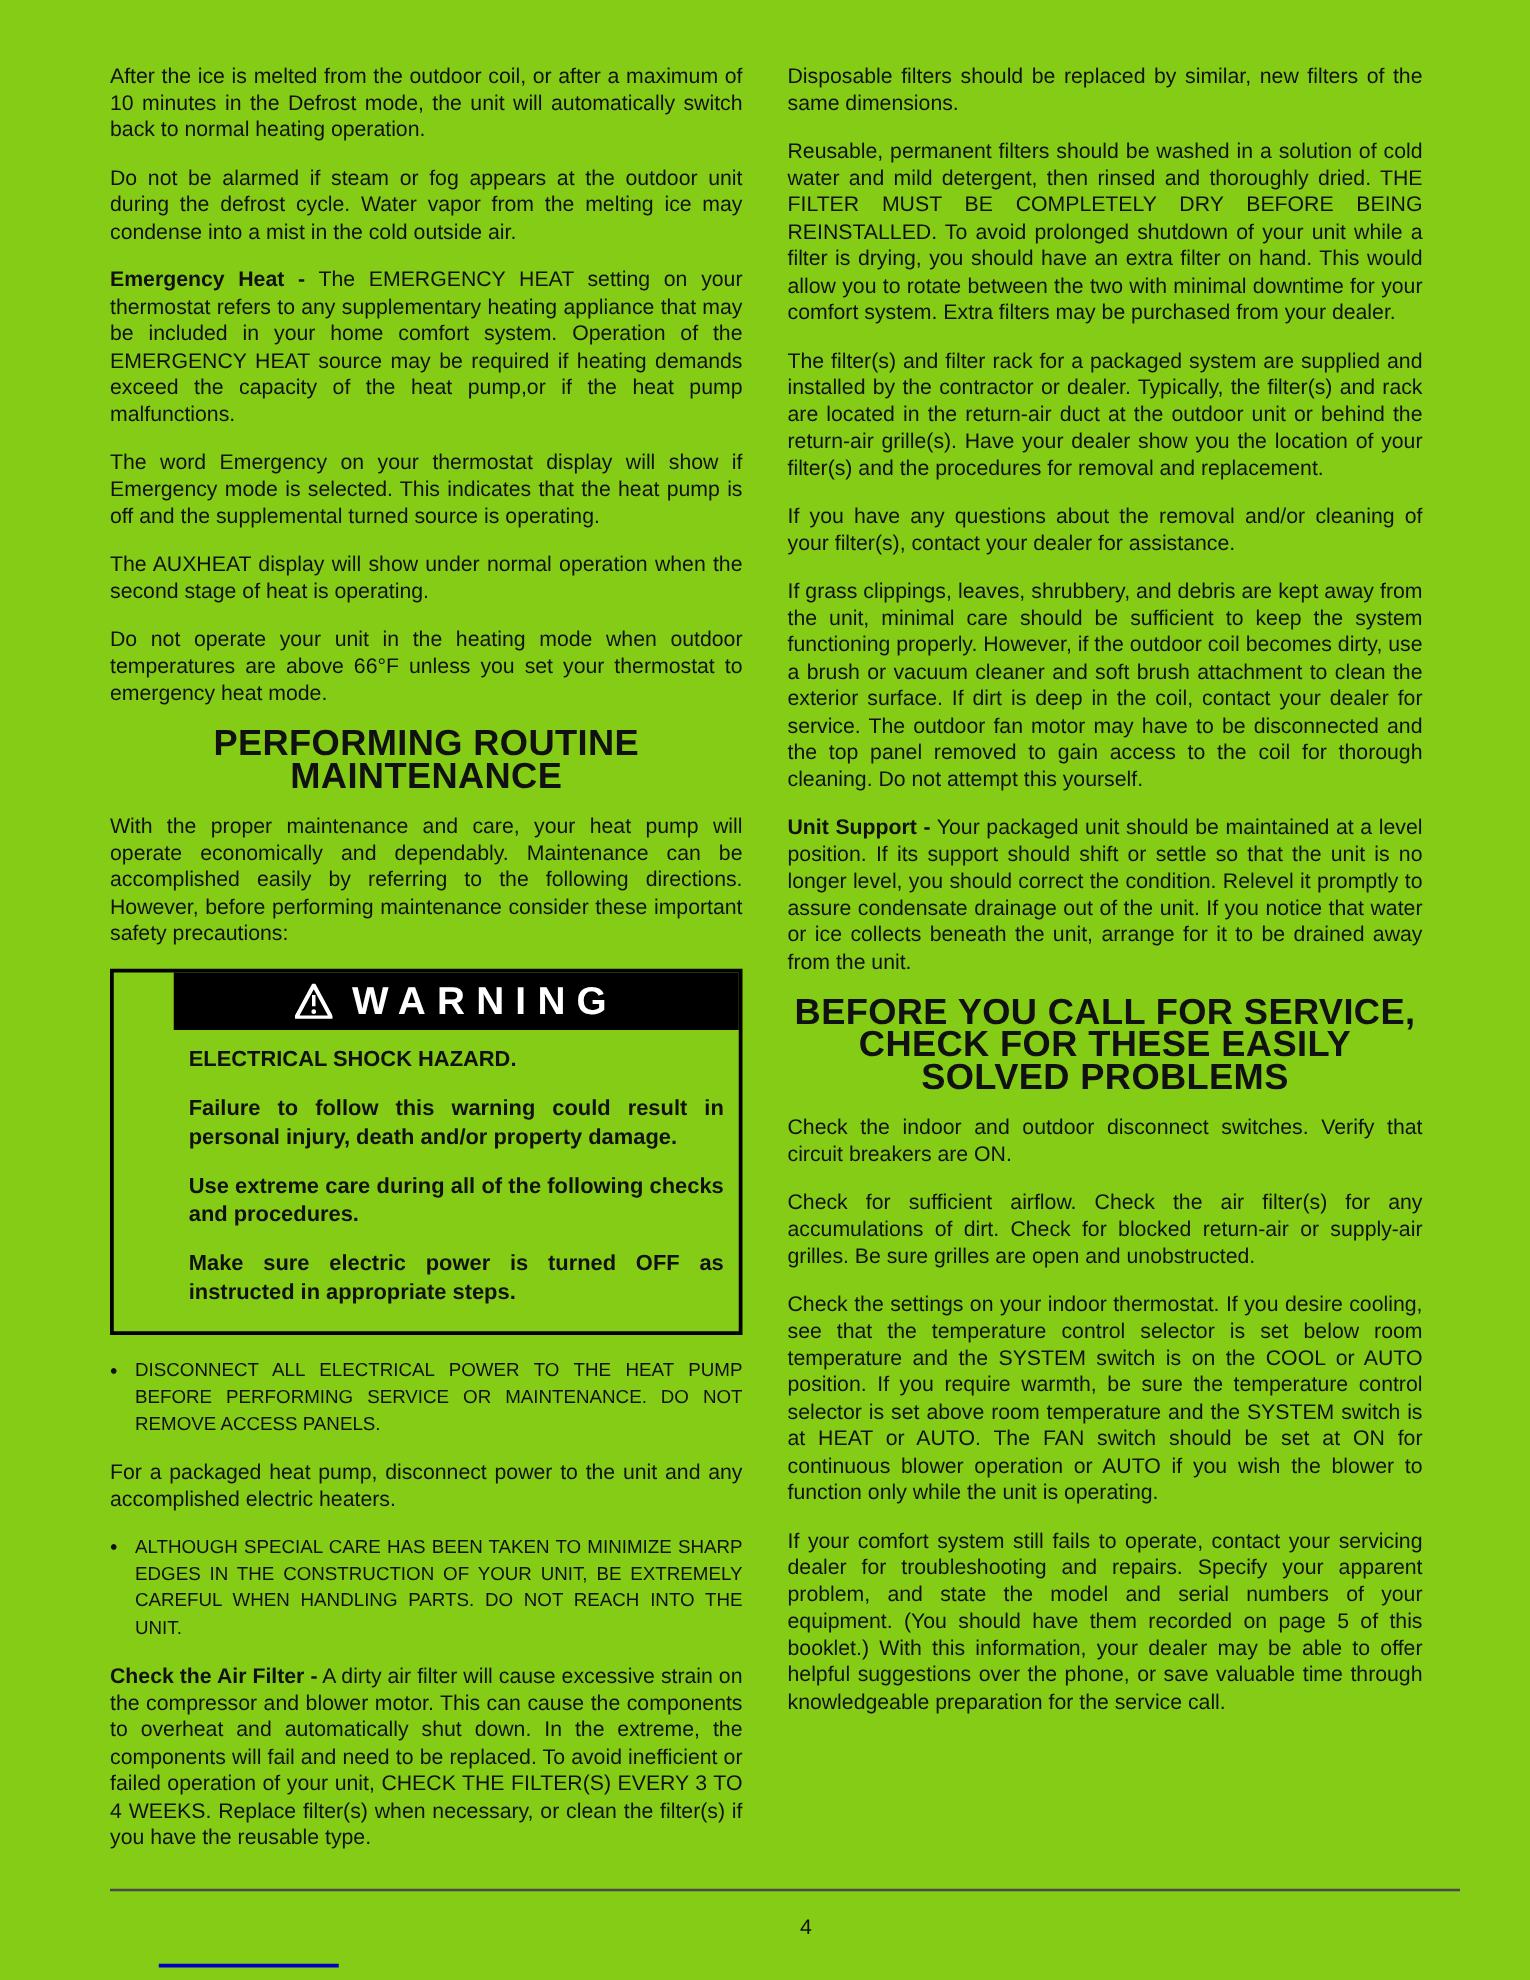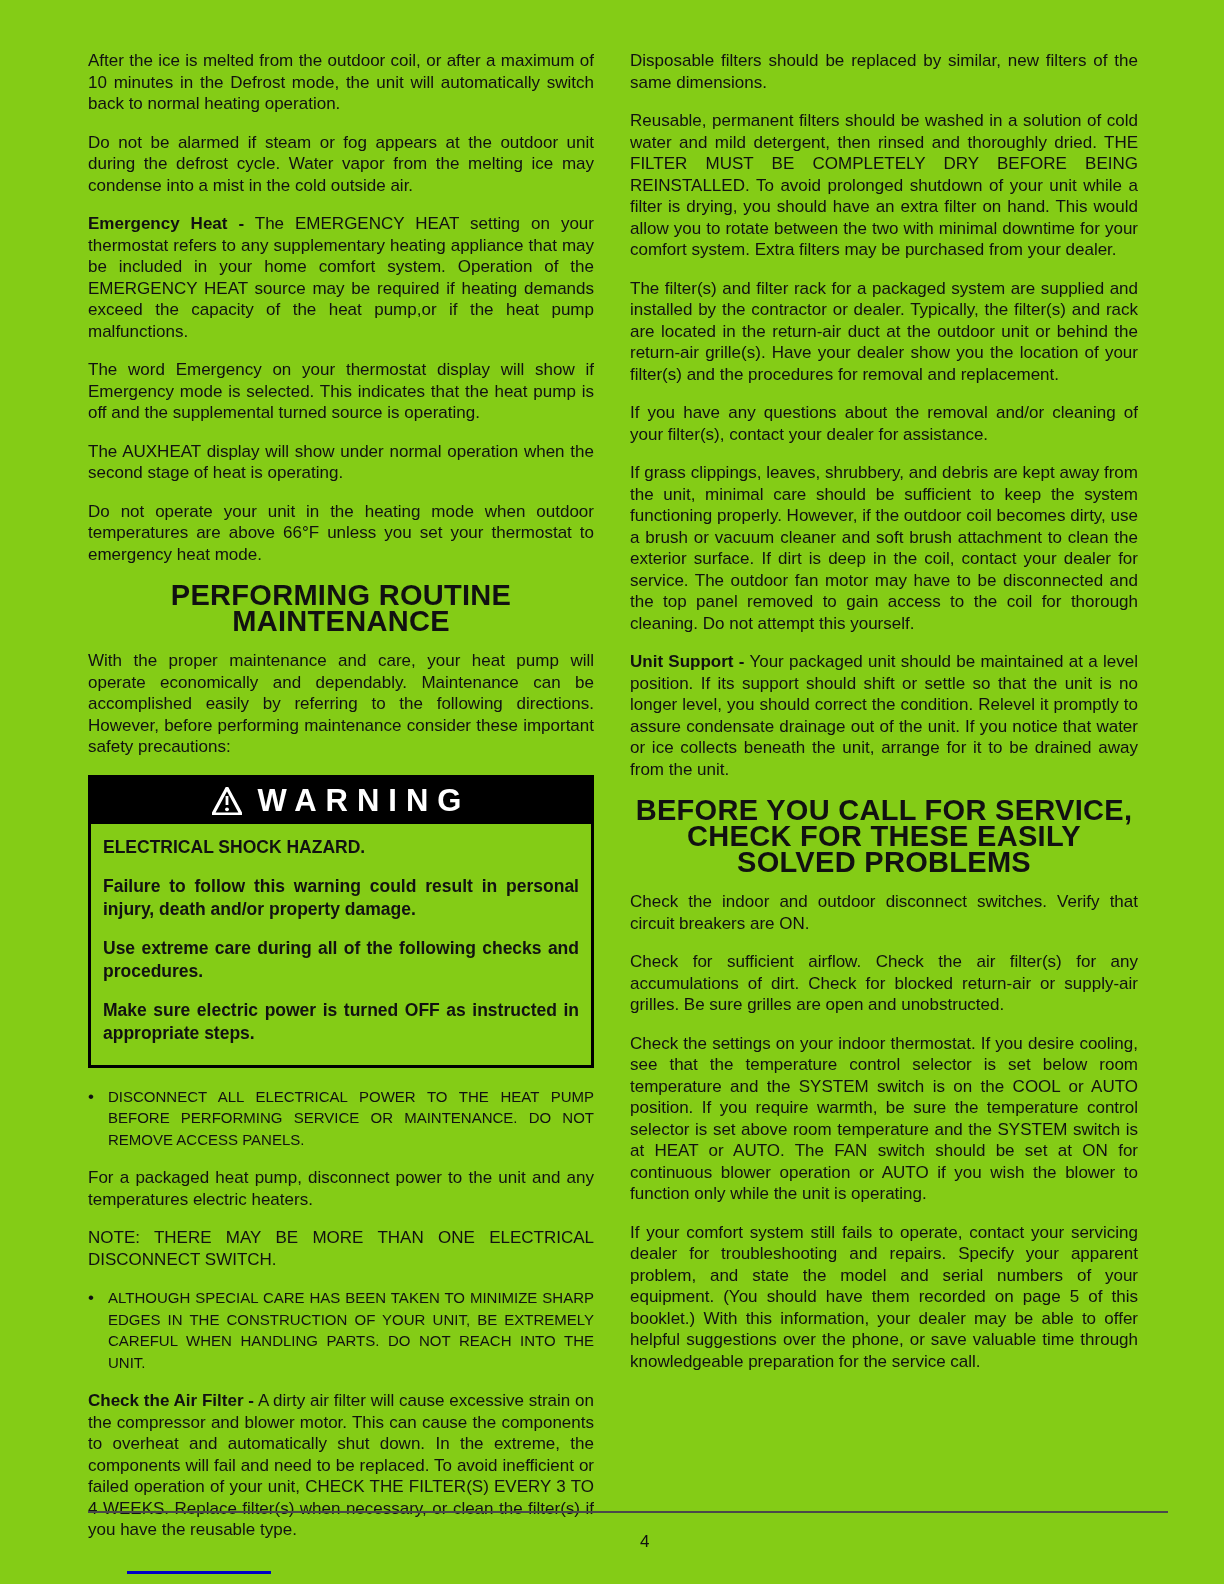--- a/index.html
+++ b/index.html
@@ -36,20 +36,21 @@
     font-weight: bold;
     text-align: center;
     letter-spacing: 0.3px;
     margin: 6px 0 16px 0;
     line-height: 26px;
   }
 
   .warning-box {
     border: 3px solid #000;
     margin: 4px 0 18px 0;
+    padding-left: 48px;
   }
   .warning-header {
     background: #000;
     color: #fff;
     height: 46px;
     display: flex;
     align-items: center;
     justify-content: center;
     gap: 16px;
   }
@@ -151,23 +152,22 @@
         <p class="warning-para">Use extreme care during all of the following checks and procedures.</p>
         <p class="warning-para">Make sure electric power is turned OFF as instructed in appropriate steps.</p>
       </div>
     </div>
 
     <div class="bullet-item">
       <span class="bullet-marker">•</span>
       <span class="bullet-text">DISCONNECT ALL ELECTRICAL POWER TO THE HEAT PUMP BEFORE PERFORMING SERVICE OR MAINTENANCE. DO NOT REMOVE ACCESS PANELS.</span>
     </div>
 
-    <p class="para">For a packaged heat pump, disconnect power to the unit and any temperatures electric heaters.</p>
-
-    <p class="para">NOTE: THERE MAY BE MORE THAN ONE ELECTRICAL DISCONNECT SWITCH.</p>
+    <p class="para">For a packaged heat pump, disconnect power to the unit and any accomplished electric heaters.</p>
+
 
     <div class="bullet-item">
       <span class="bullet-marker">•</span>
       <span class="bullet-text">ALTHOUGH SPECIAL CARE HAS BEEN TAKEN TO MINIMIZE SHARP EDGES IN THE CONSTRUCTION OF YOUR UNIT, BE EXTREMELY CAREFUL WHEN HANDLING PARTS. DO NOT REACH INTO THE UNIT.</span>
     </div>
 
     <p class="para">
       <span class="lead">Check the Air Filter -</span><span> A dirty air filter will cause excessive strain on the compressor and blower motor. This can cause the components to overheat and automatically shut down. In the extreme, the components will fail and need to be replaced. To avoid inefficient or failed operation of your unit, CHECK THE FILTER(S) EVERY 3 TO 4 WEEKS. Replace filter(s) when necessary, or clean the filter(s) if you have the reusable type.</span>
     </p>
 

